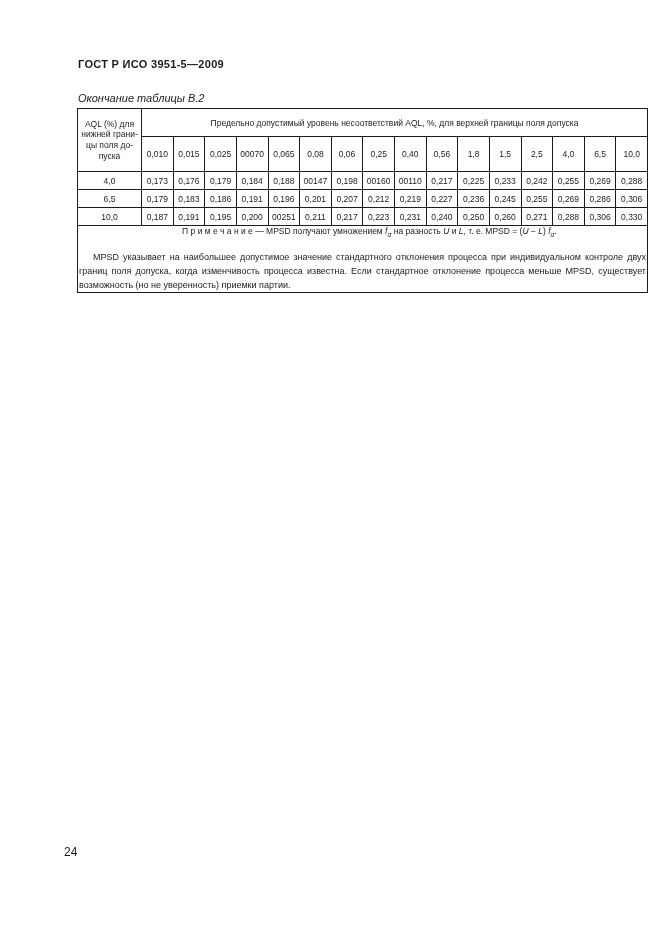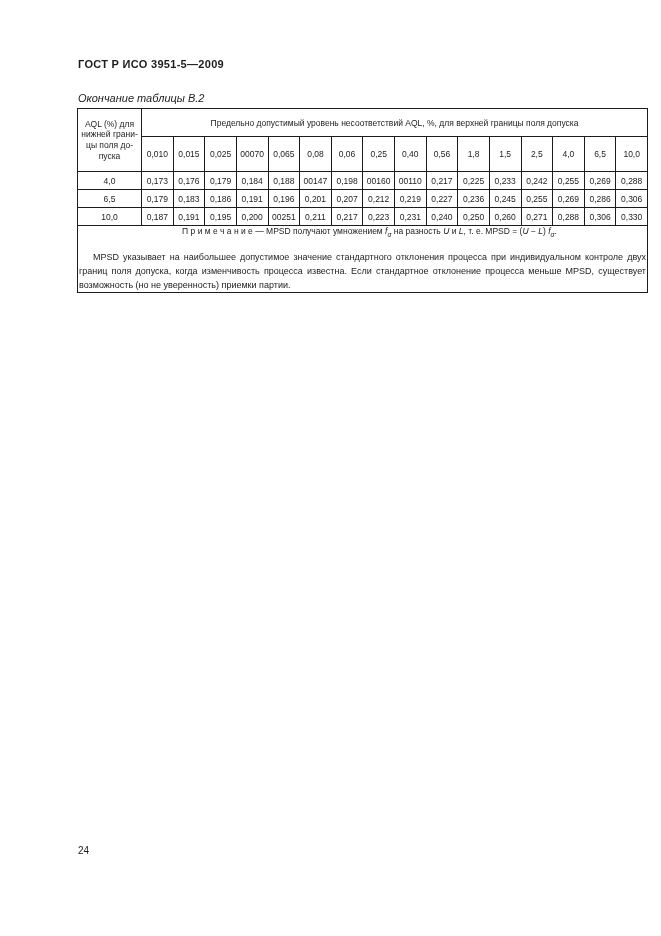--- a/index.html
+++ b/index.html
@@ -64,22 +64,22 @@
   }
   p.desc {
     margin-top: 11px;
     font-size: 9px;
     line-height: 14px;
     text-align: justify;
     text-indent: 14px;
   }
   .page-number {
     position: absolute;
-    left: 78px; top: 845px;
-    font-size: 10px;
+    left: 64px; top: 845px;
+    font-size: 12px;
     text-align: center;
   }
 </style>
 </head>
 <body>
 
 <div class="doc-header">ГОСТ Р ИСО 3951-5—2009</div>
 
 <div class="table-caption">Окончание таблицы В.2</div>
 

